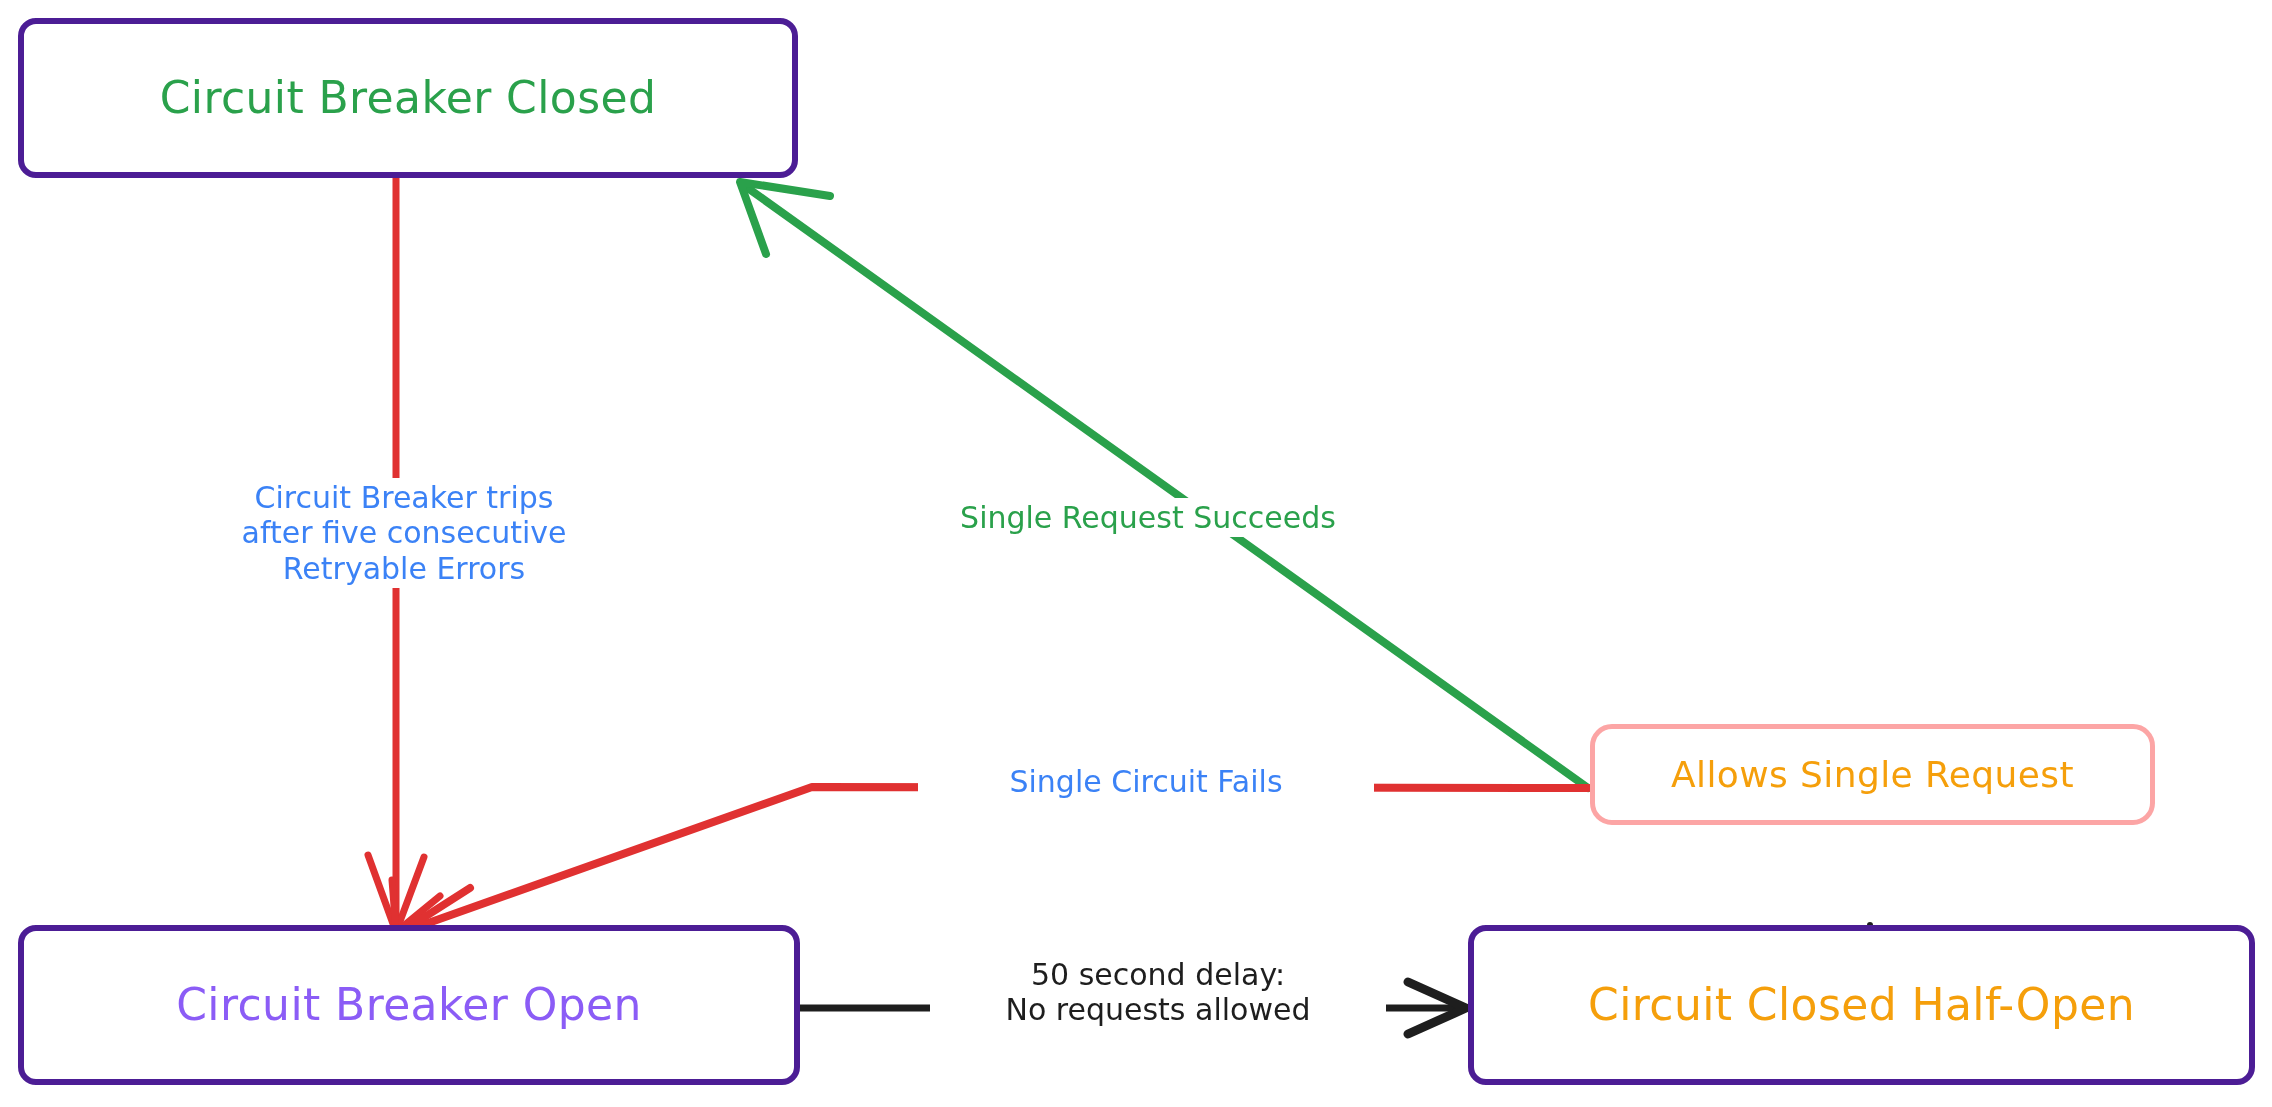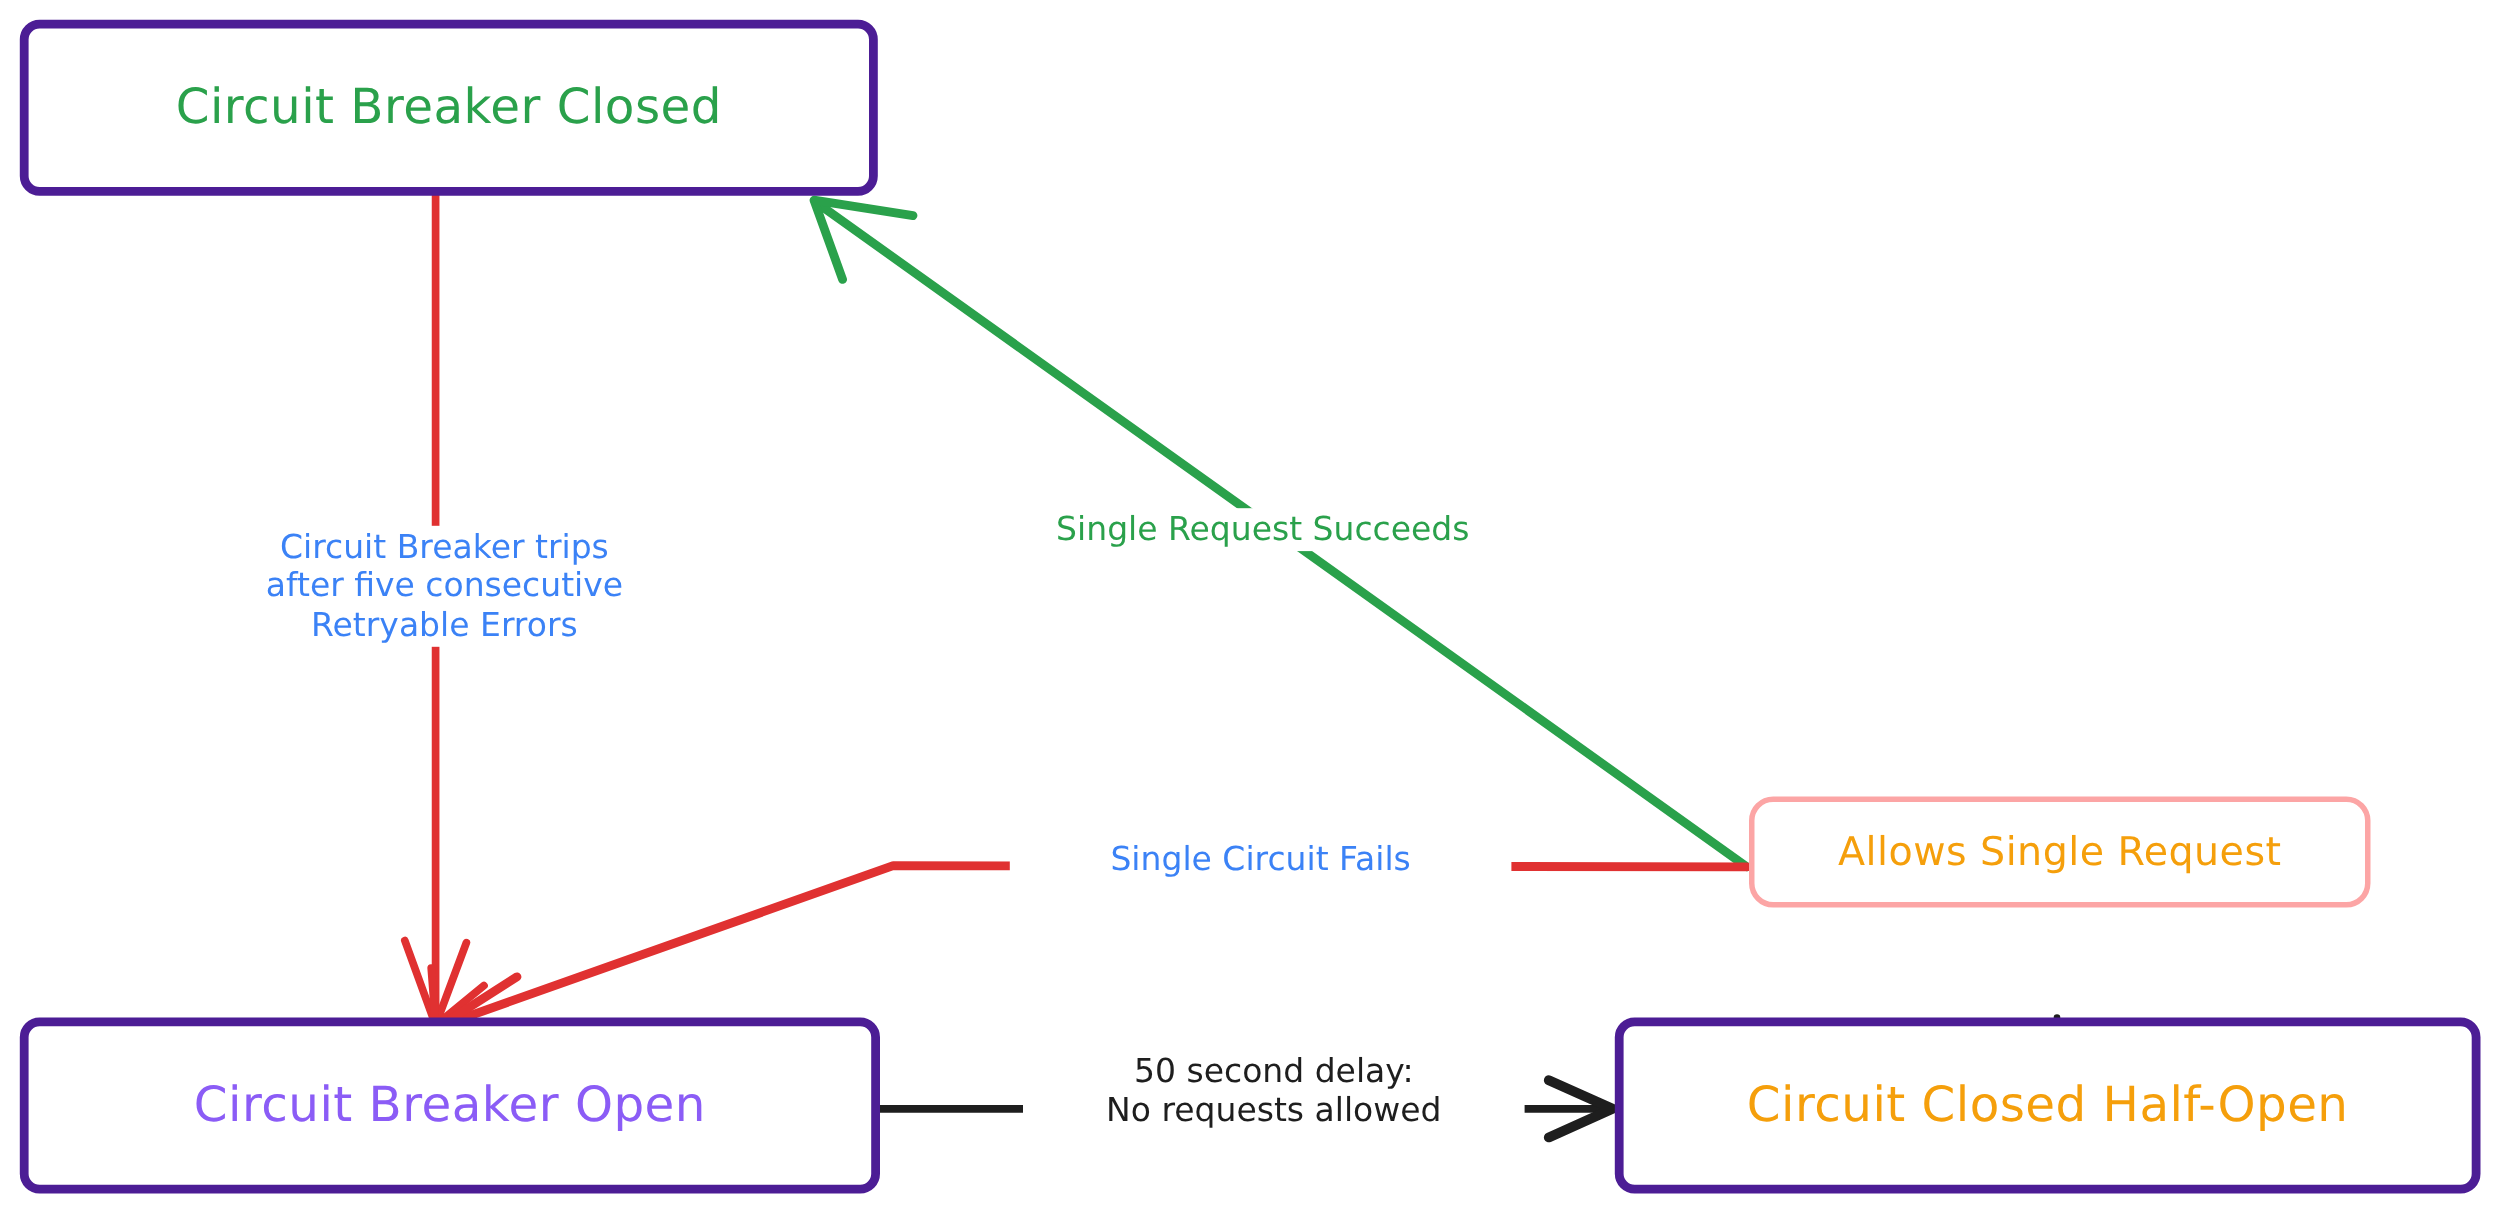--- a/index.html
+++ b/index.html
@@ -31,21 +31,21 @@
     position: absolute;
     box-sizing: border-box;
     display: flex;
     align-items: center;
     justify-content: center;
     background: #ffffff;
     border-radius: 18px;
     z-index: 3;
   }
   .node-black {
-    border: 8px solid #4c1d95;
+    border: 6px solid #4c1d95;
   }
   .node-orange-border {
     border: 5px solid #fca5a5;
     border-radius: 22px;
   }
   .node-label {
     font-family: "DejaVu Sans", sans-serif;
     font-weight: 400;
     font-size: 44px;
     line-height: 1.15;
@@ -81,21 +81,21 @@
     font-family: "DejaVu Sans", sans-serif;
     font-size: 30px;
     line-height: 1.18;
     text-align: center;
     white-space: pre-line;
     background: #ffffff;
     padding: 2px 8px;
     z-index: 2;
   }
   .elabel-red   { color: #3b82f6; }
-  .elabel-green { color: #2aa14b; }
+  .elabel-green { color: #2aa14b; margin-top: 36px; }
   .elabel-black { color: #1e1e1e; }
 
   #label-trips {
     left: 176px; top: 478px;
     width: 440px;
   }
   #label-succeeds {
     left: 890px; top: 462px;
     width: 500px;
   }

